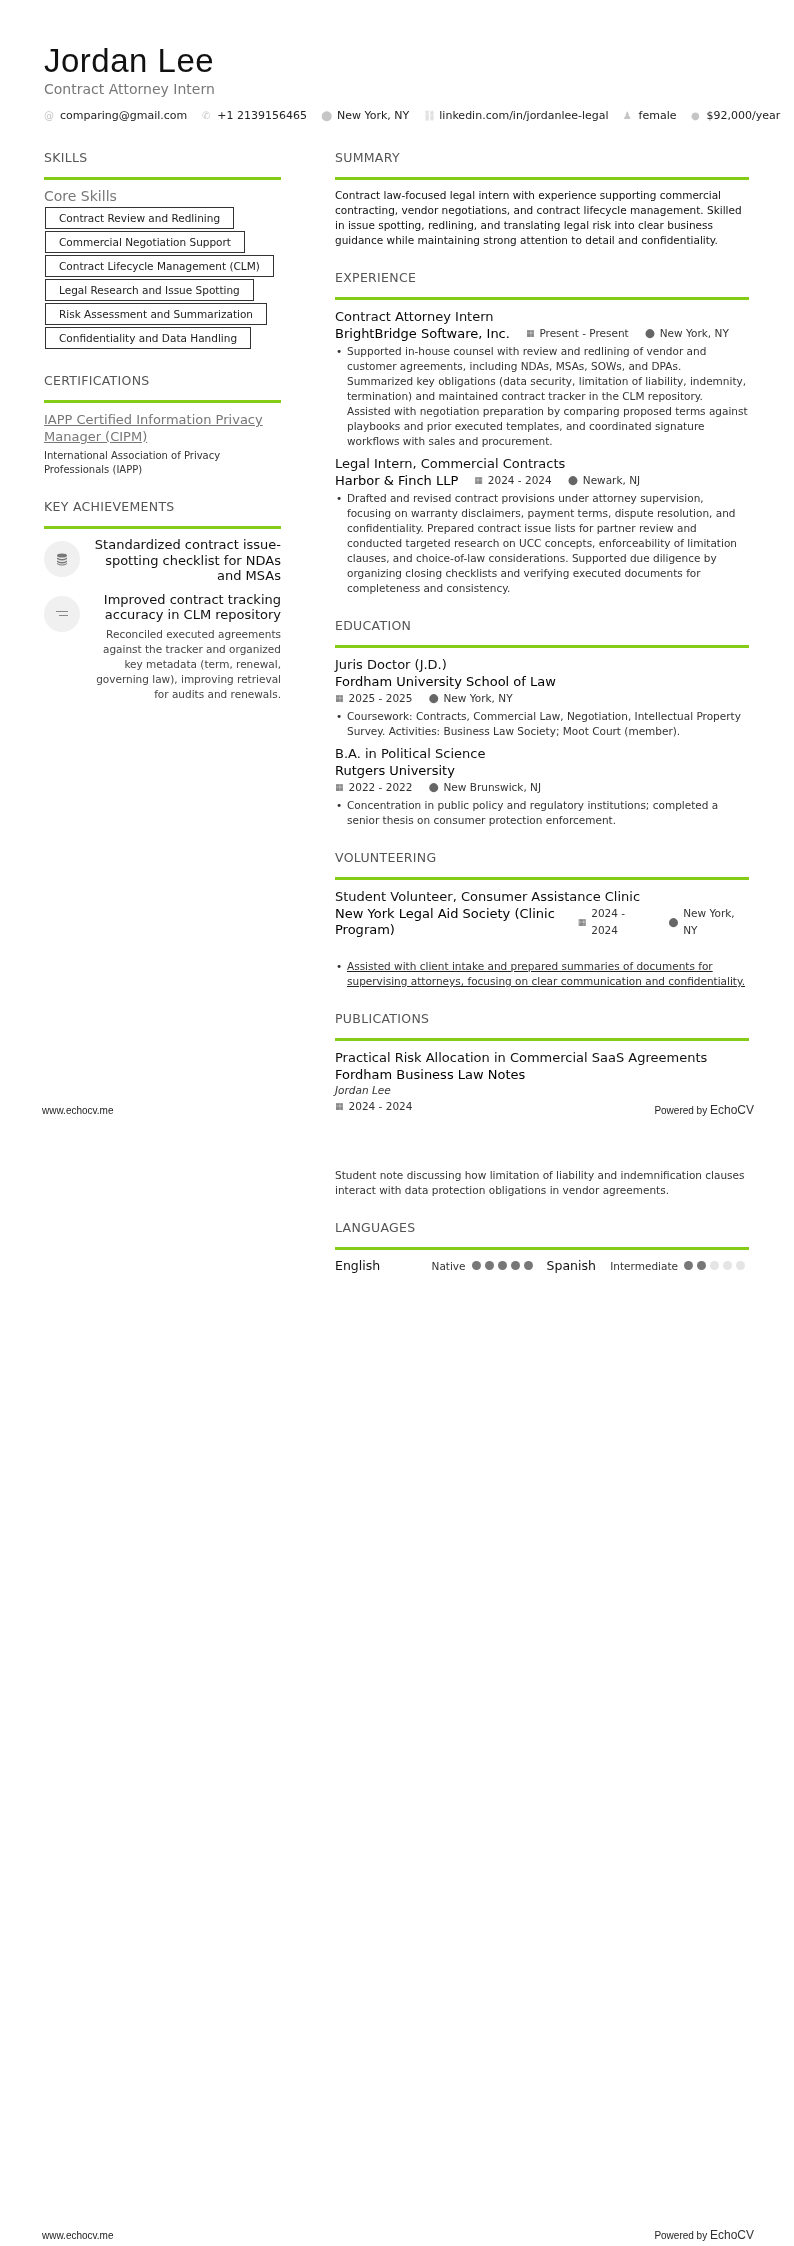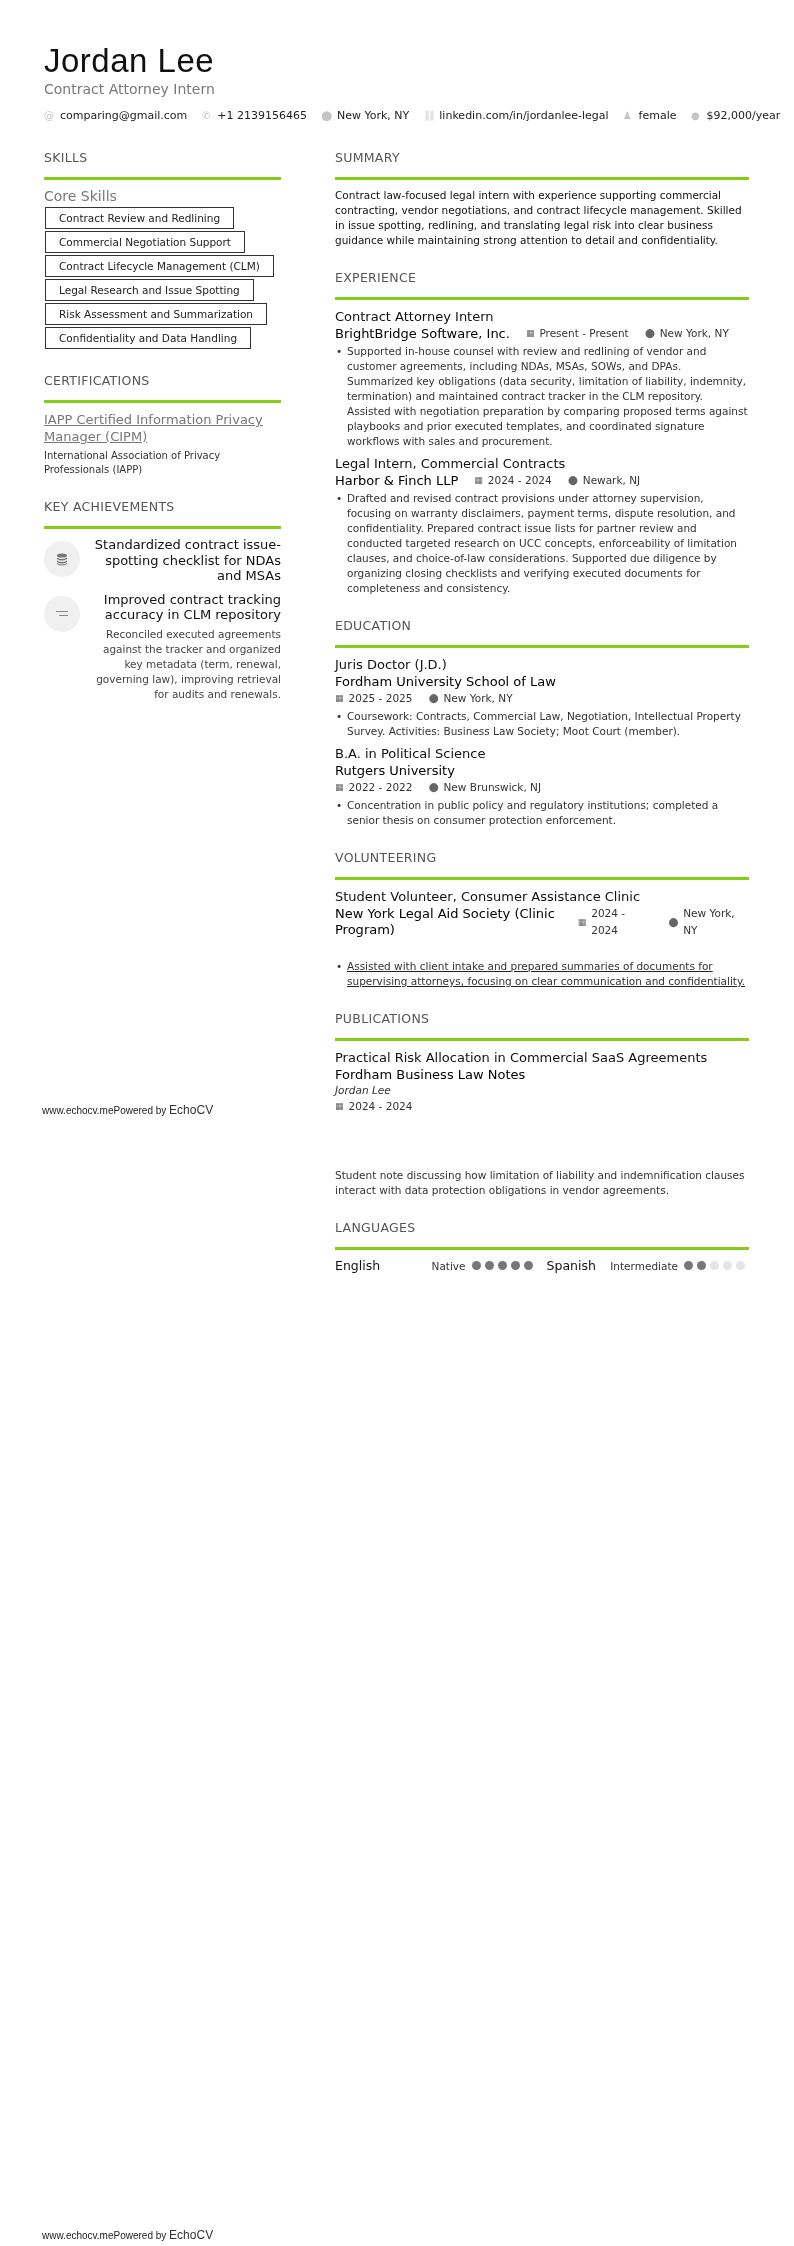--- a/index.html
+++ b/index.html
@@ -34,21 +34,21 @@
   .item-sub { display: flex; align-items: center; font-size: 10.5px; color: #333; line-height: 17px; }
   .org { font-size: 13px; color: #000000; margin-right: 16px; }
   .meta { display: inline-flex; align-items: center; margin-right: 16px; }
   .micon { color: #666; font-size: 9px; margin-right: 5px; }
   .bullets { list-style: none; margin-top: 2px; }
   .bullets li { position: relative; padding-left: 12px; font-size: 10.5px; color: #333; line-height: 15px; }
   .bullets li::before { content: "•"; position: absolute; left: 1px; top: 0; }
   .sec { margin-bottom: 22px; }
   .pub-author { font-size: 10.5px; font-style: italic; color: #333; line-height: 15px; }
 
-  .footer { position: absolute; left: 42px; width: 712px; display: flex; align-items: baseline; font-family: "Liberation Sans", sans-serif; font-size: 10px; color: #222; }
+  .footer { position: absolute; left: 42px; width: 712px; display: flex; justify-content: space-between; align-items: baseline; font-family: "Liberation Sans", sans-serif; font-size: 10px; color: #222; }
   .brand { font-size: 12px; color: #333; }
 
   .page2 { position: absolute; left: 335px; top: 1168px; width: 414px; }
   .langs { display: flex; align-items: center; font-size: 12.5px; color: #111; }
   .lang-name { width: 100px; }
   .lang-level { font-size: 10.5px; color: #333; margin-right: 6px; }
   .dots { display: flex; margin-right: 10px; }
   .dot { width: 9px; height: 9px; border-radius: 50%; background: #777; margin-right: 4px; }
   .dot.off { background: #e5e5e5; }
 </style>

